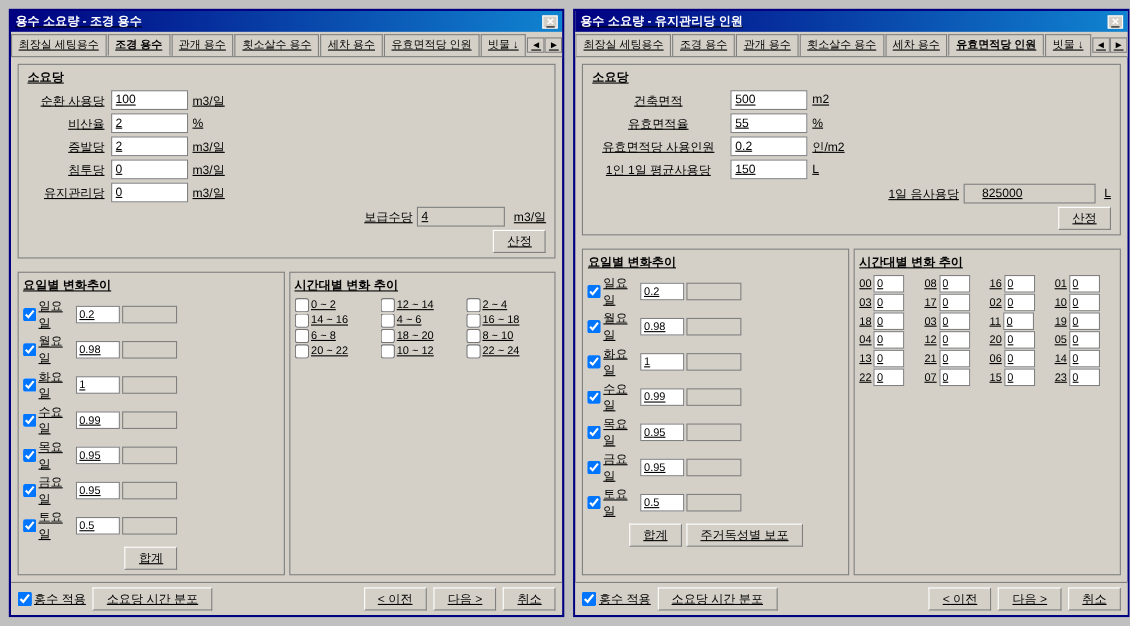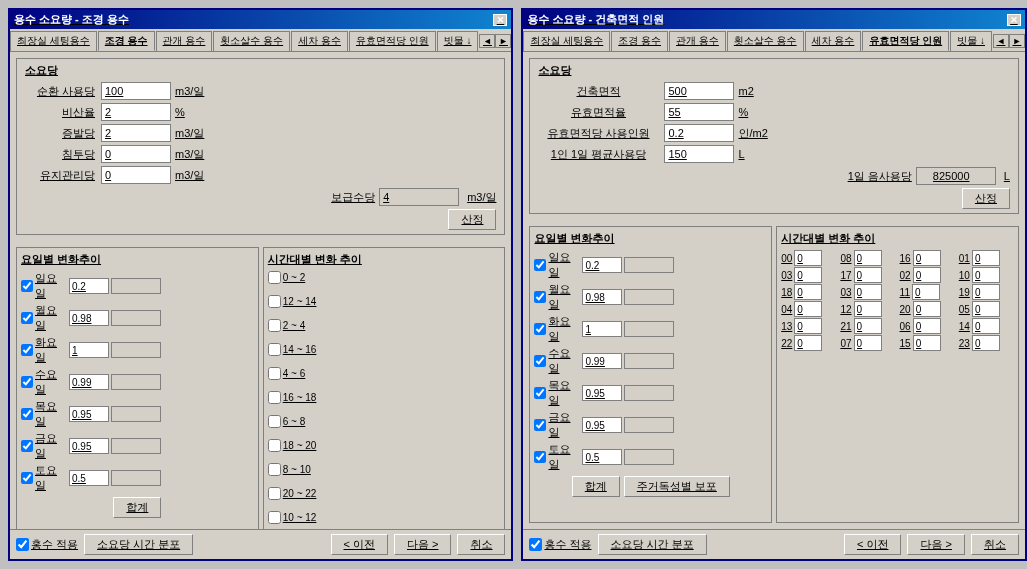--- a/index.html
+++ b/index.html
@@ -206,22 +206,22 @@
       font-weight: bold;
       margin-bottom: 4px;
     }
     .time-select-group {
       font-size: 10px;
       margin-bottom: 4px;
       font-weight: bold;
     }
     .time-check-grid {
       display: grid;
-      grid-template-columns: 1fr;
-      gap: 11px;
+      grid-template-columns: 1fr 1fr 1fr;
+      gap: 1px;
     }
     .time-check-row {
       display: flex;
       align-items: center;
       gap: 2px;
     }
     .time-check-label {
       font-size: 10px;
     }
     .bottom-bar {
@@ -439,21 +439,21 @@
     <button class="btn">소요당 시간 분포</button>
     <div class="spacer"></div>
     <button class="btn">&lt; 이전</button>
     <button class="btn">다음 &gt;</button>
     <button class="btn">취소</button>
   </div>
 </div>
 
 <div class="window">
   <div class="title-bar">
-    <span>용수 소요량 - 건축면적 인원</span>
+    <span>용수 소요량 - 유지관리당 인원</span>
     <div class="title-bar-close">✕</div>
   </div>
   <div class="tab-bar">
     <div class="tab">최장실 세팅용수</div>
     <div class="tab">조경 용수</div>
     <div class="tab">관개 용수</div>
     <div class="tab">횟소살수 용수</div>
     <div class="tab">세차 용수</div>
     <div class="tab active">유효면적당 인원</div>
     <div class="tab">빗물 ↓</div>
@@ -481,21 +481,21 @@
         <input class="form-input" value="0.2" style="">
         <span class="form-unit">인/m2</span>
       </div>
       <div class="form-group">
         <span class="form-label-wide">1인 1일 평균사용당</span>
         <input class="form-input" value="150" style="">
         <span class="form-unit">L</span>
       </div>
       <div class="calc-row">
         <span class="calc-label">1일 음사용당</span>
-        <input class="form-input readonly" value="825000" style="width: 80px; padding-left: 16px;">
+        <input class="form-input readonly" value="825000" style="width: 120px; padding-left: 16px;">
         <span class="form-unit">L</span>
       </div>
       <div style="display:flex;justify-content:flex-end;margin-top:3px;">
         <button class="btn">산정</button>
       </div>
     </div>
 
     <div class="bottom-section">
 
       <div class="panel">

